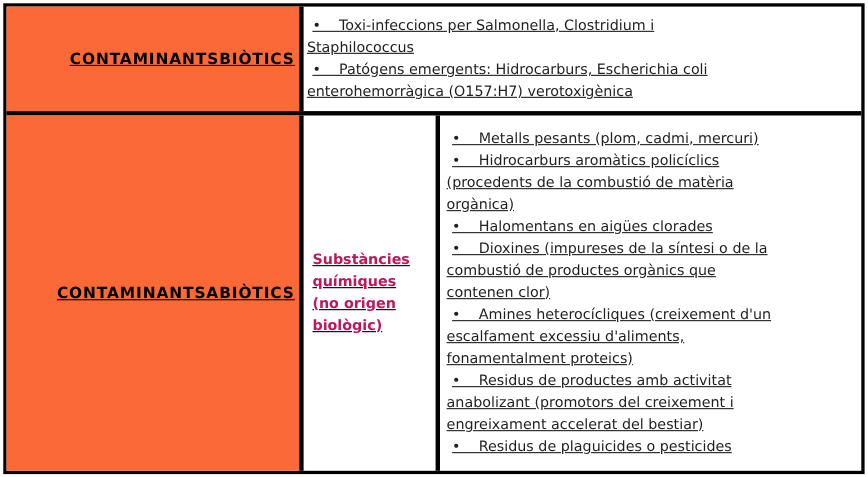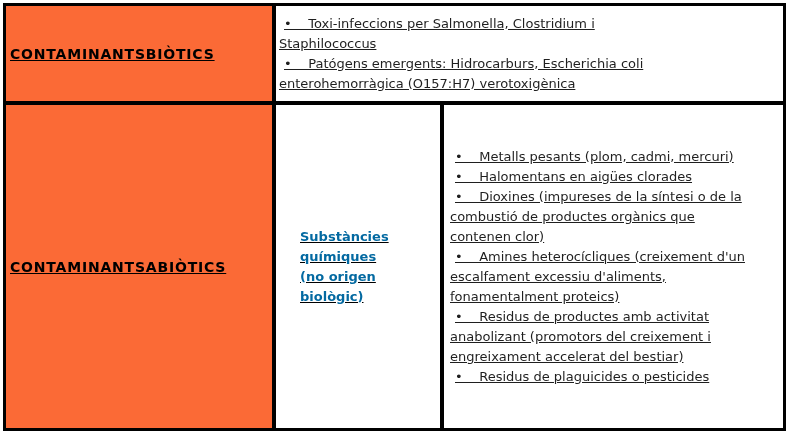--- a/index.html
+++ b/index.html
@@ -39,52 +39,52 @@
     box-sizing: border-box;
     display: flex;
     flex-direction: column;
     justify-content: center;
     overflow: hidden;
     text-decoration: underline;
   }
   .bl { border-left: 4px solid #000; }
   .head {
     background: var(--orange, #fb6a36);
-    align-items: flex-start;
+    align-items: flex-end;
     text-align: center;
   }
   .head span {
     font-size: 14px;
     font-weight: bold;
     color: #000;
     letter-spacing: 0.8px;
     line-height: 18px;
     padding: 0 4px;
   }
   .content {
     padding: 2px 6px 2px 3px;
     font-size: 13px;
     line-height: 20px;
     color: #1f1f1f;
   }
-  .row2 .content { padding-left: 6px; margin-left: 44px; }
+  .row2 .content { padding-left: 6px; }
   .item {
     margin: 0;
     white-space: pre-wrap;
     text-indent: 5px;
   }
   .mid {
     padding: 2px 2px 2px 8px;
   }
   .mid p {
-    margin: 16px;
+    margin: 0;
     font-size: 13px;
     font-weight: bold;
     line-height: 20px;
-    color: #0369a1;
+    color: #be185d;
     white-space: pre-line;
   }
 </style>
 </head>
 <body>
 
 <div class="page">
   <div class="table">
 
     <div class="row row1">
@@ -104,20 +104,23 @@
         <span>CONTAMINANTSABIÒTICS</span>
       </div>
       <div class="cell mid bl">
         <p>Substàncies
 químiques
 (no origen
 biològic)</p>
       </div>
       <div class="cell content bl">
         <p class="item">•    Metalls pesants (plom, cadmi, mercuri)</p>
+        <p class="item">•    Hidrocarburs aromàtics policíclics
+(procedents de la combustió de matèria
+orgànica)</p>
         <p class="item">•    Halomentans en aigües clorades</p>
         <p class="item">•    Dioxines (impureses de la síntesi o de la
 combustió de productes orgànics que
 contenen clor)</p>
         <p class="item">•    Amines heterocícliques (creixement d'un
 escalfament excessiu d'aliments,
 fonamentalment proteics)</p>
         <p class="item">•    Residus de productes amb activitat
 anabolizant (promotors del creixement i
 engreixament accelerat del bestiar)</p>

